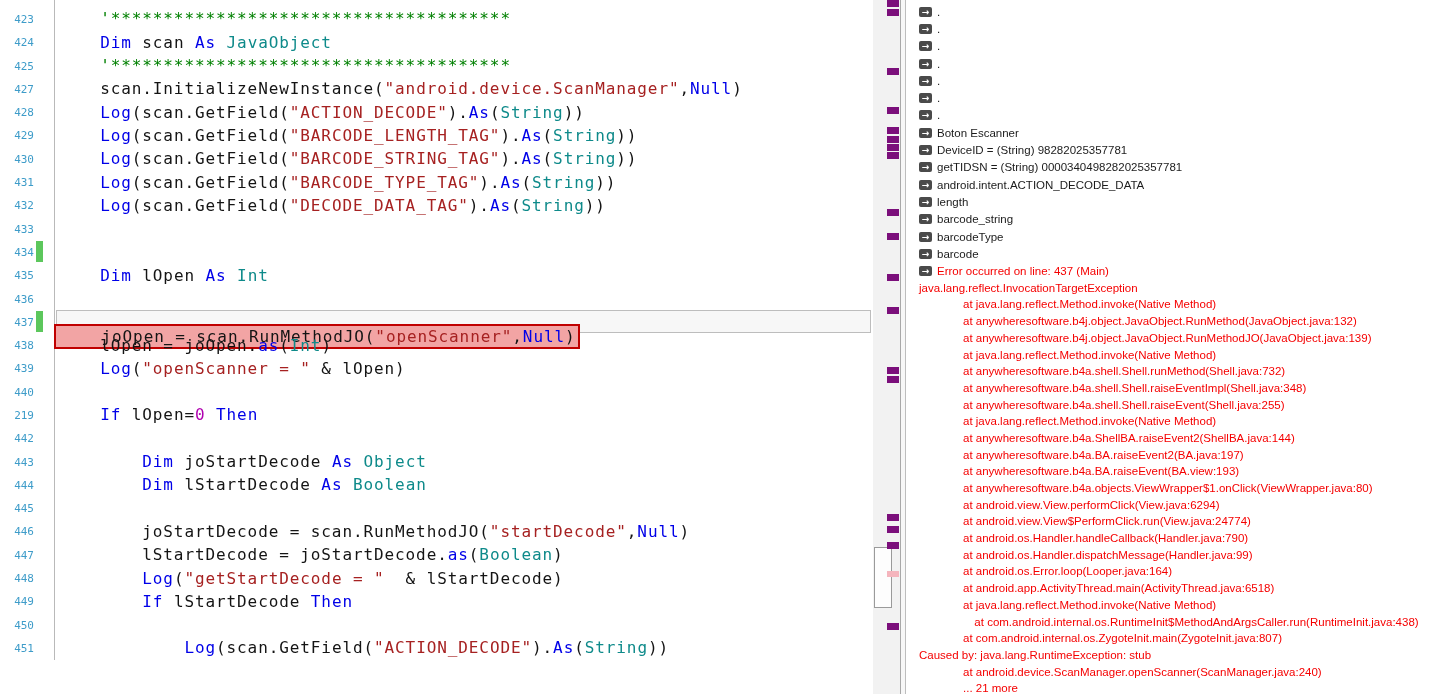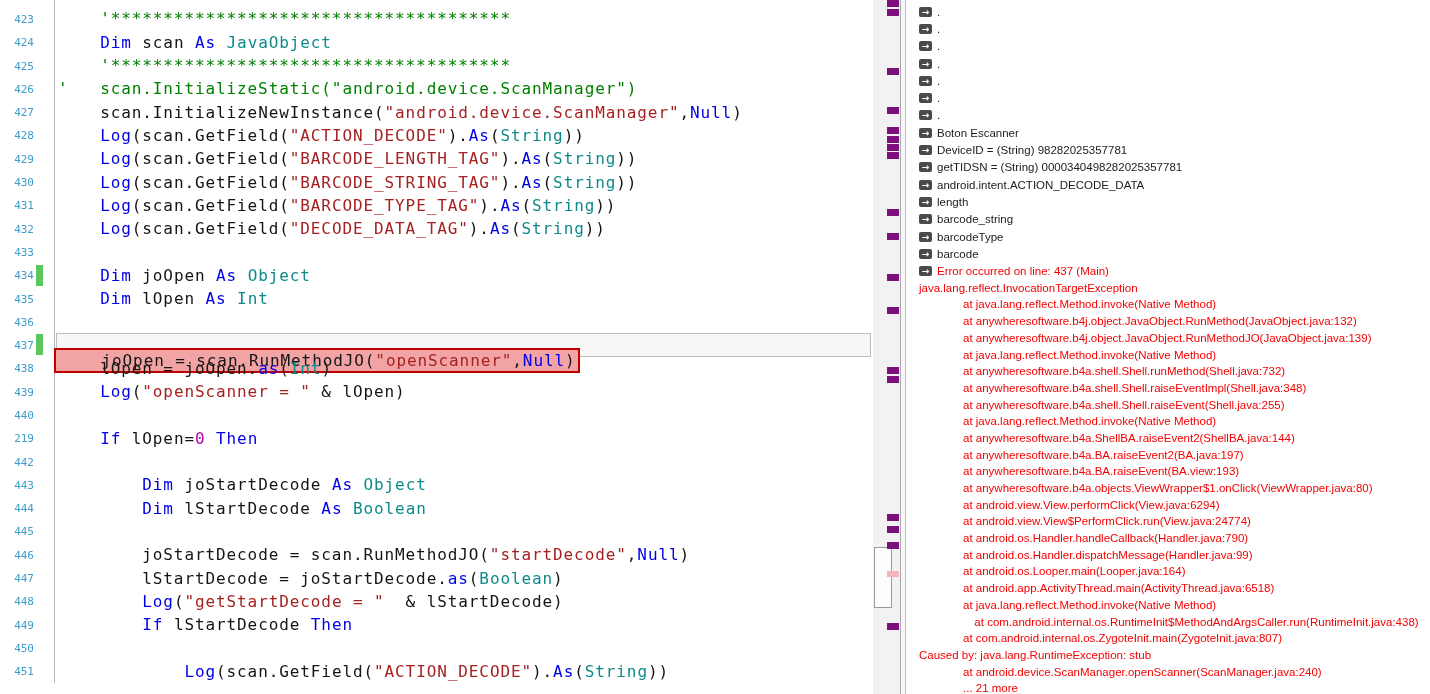--- a/index.html
+++ b/index.html
@@ -90,26 +90,20 @@
           <div class="code-text">    <span class="tok-kw">Dim</span><span class="tok-pl"> scan </span><span class="tok-kw">As</span><span class="tok-pl"> </span><span class="tok-ty">JavaObject</span></div>
         </div>
         <div class="code-row">
           <div class="gutter-cell">
             <div class="line-num">425</div>
           </div>
           <div class="code-text">    <span class="tok-cm">'**************************************</span></div>
         </div>
         <div class="code-row">
           <div class="gutter-cell">
-            <div class="line-num">426</div>
-          </div>
-          <div class="code-text"><span class="tok-cm">'   scan.InitializeStatic("android.device.ScanManager")</span></div>
-        </div>
-        <div class="code-row">
-          <div class="gutter-cell">
             <div class="line-num">427</div>
           </div>
           <div class="code-text">    <span class="tok-pl">scan.InitializeNewInstance(</span><span class="tok-st">"android.device.ScanManager"</span><span class="tok-pl">,</span><span class="tok-kw">Null</span><span class="tok-pl">)</span></div>
         </div>
         <div class="code-row">
           <div class="gutter-cell">
             <div class="line-num">428</div>
           </div>
           <div class="code-text">    <span class="tok-kw">Log</span><span class="tok-pl">(scan.GetField(</span><span class="tok-st">"ACTION_DECODE"</span><span class="tok-pl">).</span><span class="tok-kw">As</span><span class="tok-pl">(</span><span class="tok-ty">String</span><span class="tok-pl">))</span></div>
         </div>
@@ -141,21 +135,20 @@
           <div class="gutter-cell">
             <div class="line-num">433</div>
           </div>
           <div class="code-text"></div>
         </div>
         <div class="code-row">
           <div class="gutter-cell">
             <div class="line-num">434</div>
             <div class="gutter-mark"></div>
           </div>
-          <div class="code-text">    <span class="tok-kw">Dim</span><span class="tok-pl"> joOpen </span><span class="tok-kw">As</span><span class="tok-pl"> </span><span class="tok-ty">Object</span></div>
         </div>
         <div class="code-row">
           <div class="gutter-cell">
             <div class="line-num">435</div>
           </div>
           <div class="code-text">    <span class="tok-kw">Dim</span><span class="tok-pl"> lOpen </span><span class="tok-kw">As</span><span class="tok-pl"> </span><span class="tok-ty">Int</span></div>
         </div>
         <div class="code-row">
           <div class="gutter-cell">
             <div class="line-num">436</div>
@@ -308,21 +301,21 @@
         <div class="trace-line" style="padding-left: 44px;">at anywheresoftware.b4a.shell.Shell.raiseEvent(Shell.java:255)</div>
         <div class="trace-line" style="padding-left: 44px;">at java.lang.reflect.Method.invoke(Native Method)</div>
         <div class="trace-line" style="padding-left: 44px;">at anywheresoftware.b4a.ShellBA.raiseEvent2(ShellBA.java:144)</div>
         <div class="trace-line" style="padding-left: 44px;">at anywheresoftware.b4a.BA.raiseEvent2(BA.java:197)</div>
         <div class="trace-line" style="padding-left: 44px;">at anywheresoftware.b4a.BA.raiseEvent(BA.view:193)</div>
         <div class="trace-line" style="padding-left: 44px;">at anywheresoftware.b4a.objects.ViewWrapper$1.onClick(ViewWrapper.java:80)</div>
         <div class="trace-line" style="padding-left: 44px;">at android.view.View.performClick(View.java:6294)</div>
         <div class="trace-line" style="padding-left: 44px;">at android.view.View$PerformClick.run(View.java:24774)</div>
         <div class="trace-line" style="padding-left: 44px;">at android.os.Handler.handleCallback(Handler.java:790)</div>
         <div class="trace-line" style="padding-left: 44px;">at android.os.Handler.dispatchMessage(Handler.java:99)</div>
-        <div class="trace-line" style="padding-left: 44px;">at android.os.Looper.main(Looper.java:164)</div>
+        <div class="trace-line" style="padding-left: 44px;">at android.os.Error.loop(Looper.java:164)</div>
         <div class="trace-line" style="padding-left: 44px;">at android.app.ActivityThread.main(ActivityThread.java:6518)</div>
         <div class="trace-line" style="padding-left: 44px;">at java.lang.reflect.Method.invoke(Native Method)</div>
         <div class="trace-line" style="padding-left: 44px; text-align: center;">at com.android.internal.os.RuntimeInit$MethodAndArgsCaller.run(RuntimeInit.java:438)</div>
         <div class="trace-line" style="padding-left: 44px;">at com.android.internal.os.ZygoteInit.main(ZygoteInit.java:807)</div>
         <div class="trace-line" style="padding-left: 0px;">Caused by: java.lang.RuntimeException: stub</div>
         <div class="trace-line" style="padding-left: 44px;">at android.device.ScanManager.openScanner(ScanManager.java:240)</div>
         <div class="trace-line" style="padding-left: 44px;">... 21 more</div>
       </div>
   </div>
 </div>

